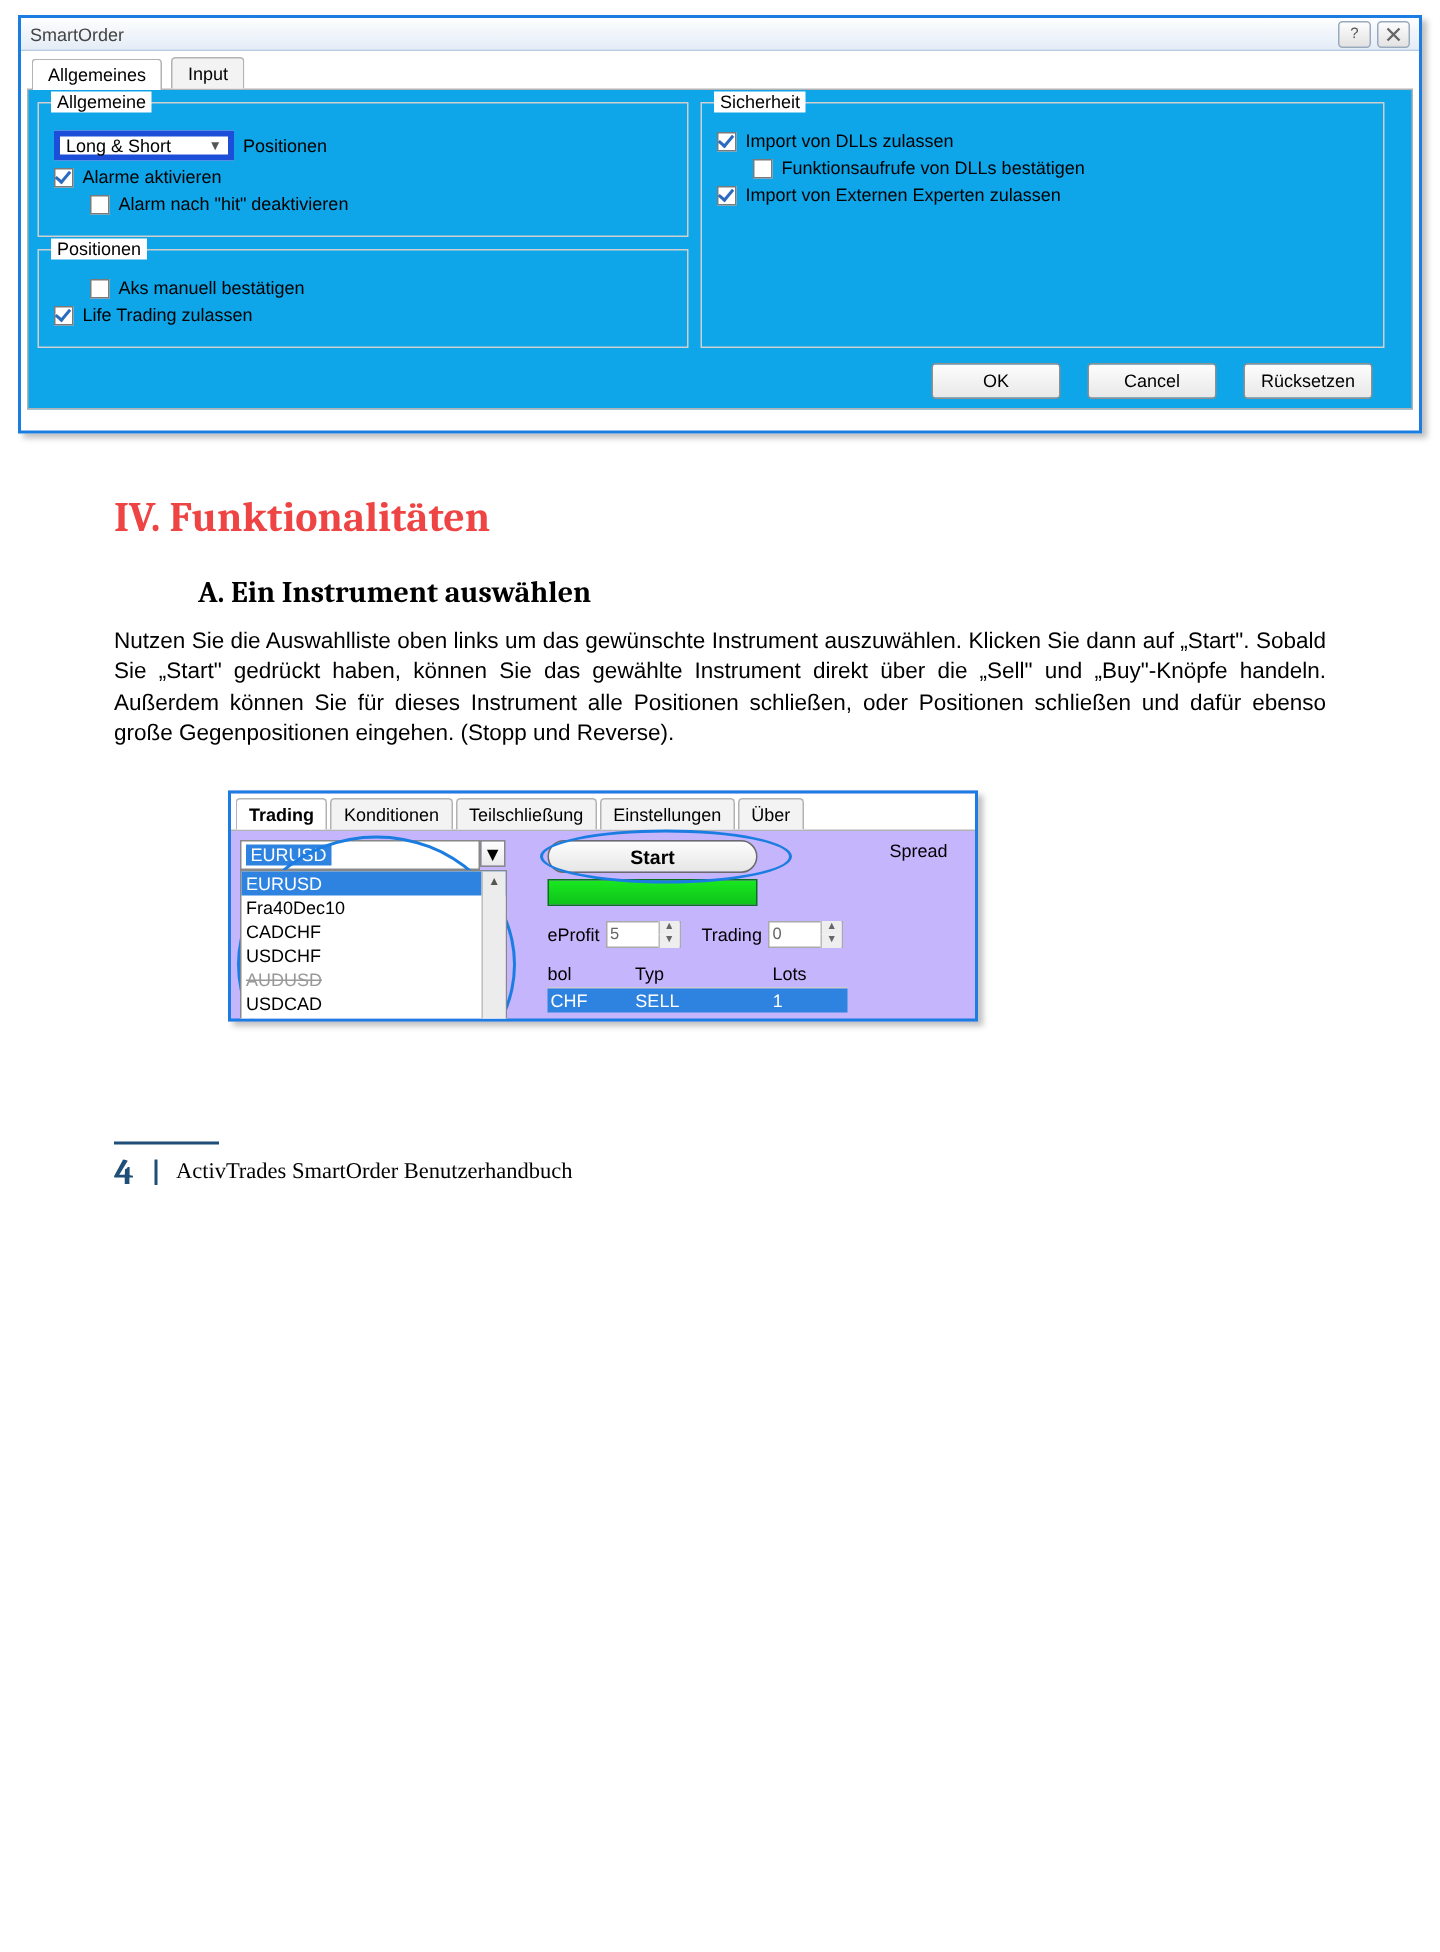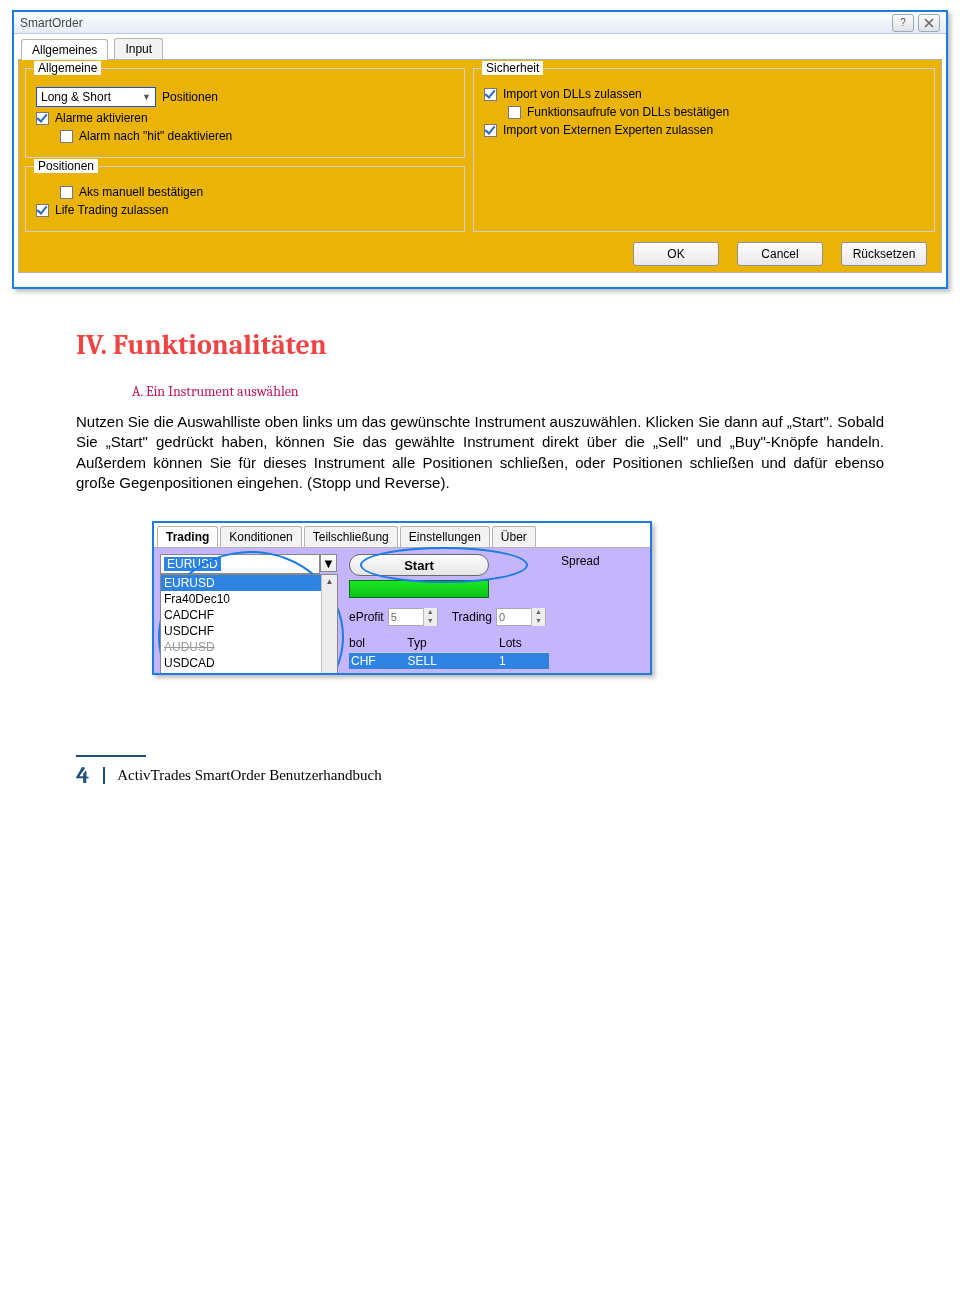--- a/index.html
+++ b/index.html
@@ -60,22 +60,22 @@
     border-radius: 3px 3px 0 0;
   }
   .tab.active {
     background: #fff;
     position: relative;
     top: 1px;
   }
   .panel {
     border: 1px solid #b3b3b3;
     border-top: none;
-    background: #eab308;
-    padding: 8px 6px 6px 6px;
+    background: #0ea5e9;
+    padding: 8px 18px 6px 6px;
   }
   .panel-inner { display:flex; gap:8px; }
   .fieldset {
     border: 1px solid #cfcfcf;
     position: relative;
     padding: 14px 10px 10px 10px;
     flex: 1;
     font-size: 12px;
   }
   .fieldset .legend {
@@ -83,21 +83,21 @@
     top: -8px;
     left: 8px;
     background: #fff;
     padding: 0 4px;
     font-size: 12px;
   }
   .leftcol { flex: 1; display:flex; flex-direction:column; gap:8px; }
   .row { display:flex; align-items:center; gap:6px; margin:4px 0; }
   .combo {
     display:inline-flex; align-items:center;
-    border:1px solid #1d4ed8; background:#fff;
+    border:4px solid #1d4ed8; background:#fff;
     height:20px; padding:0 4px; width:120px;
     justify-content: space-between;
   }
   .combo .chev { font-size:9px; color:#555; }
   .chk {
     display:inline-block; width:13px; height:13px;
     border:1px solid #7a7a7a; background:#fff;
     position:relative; flex:none;
   }
   .chk.checked::after{
@@ -116,23 +116,23 @@
   
   .doc-text { padding: 40px 76px 0 76px; }
   .heading1 {
     font-family: "Cambria", "Times New Roman", serif;
     color: #ef4444;
     font-size: 28px;
     font-weight: bold;
   }
   .heading2 {
     font-family: "Cambria", "Times New Roman", serif;
-    color: #be185d;
-    font-size: 14px;
-    font-weight: normal;
+    color: #000000;
+    font-size: 20px;
+    font-weight: bold;
     margin: 22px 0 12px 56px;
   }
   .para { font-size: 15px; line-height: 1.35; text-align: justify; }
 
   
   .dialog2 {
     margin: 28px 0 0 76px;
     width: 500px;
     border: 2px solid #1b7de2;
     background: #c4b5fd;
@@ -144,21 +144,21 @@
     display:flex; border-bottom:1px solid #b3b3b3; padding:3px 3px 0 3px;
     background:#fff;
   }
   .tab2 {
     padding:3px 8px; font-size:12px;
     border:1px solid #b3b3b3; border-bottom:none;
     background:#f3f3f3; margin-right:2px;
     border-radius:3px 3px 0 0;
   }
   .tab2.active { background:#fff; font-weight:bold; }
-  .d2body { display:flex; padding:6px 6px 4px 6px; gap:12px; align-items:flex-start; }
+  .d2body { display:flex; padding:6px 6px 4px 6px; gap:28px; align-items:flex-start; }
 
   .dd-wrap { position:relative; }
   .dd-sel {
     width:160px; height:20px; border:1px solid #888;
     display:flex; align-items:center; justify-content:space-between;
     padding:0 3px; background:#fff;
   }
   .dd-sel .selval {
     background:#2e83e0; color:#fff; padding:0 3px; font-size:12px;
   }

